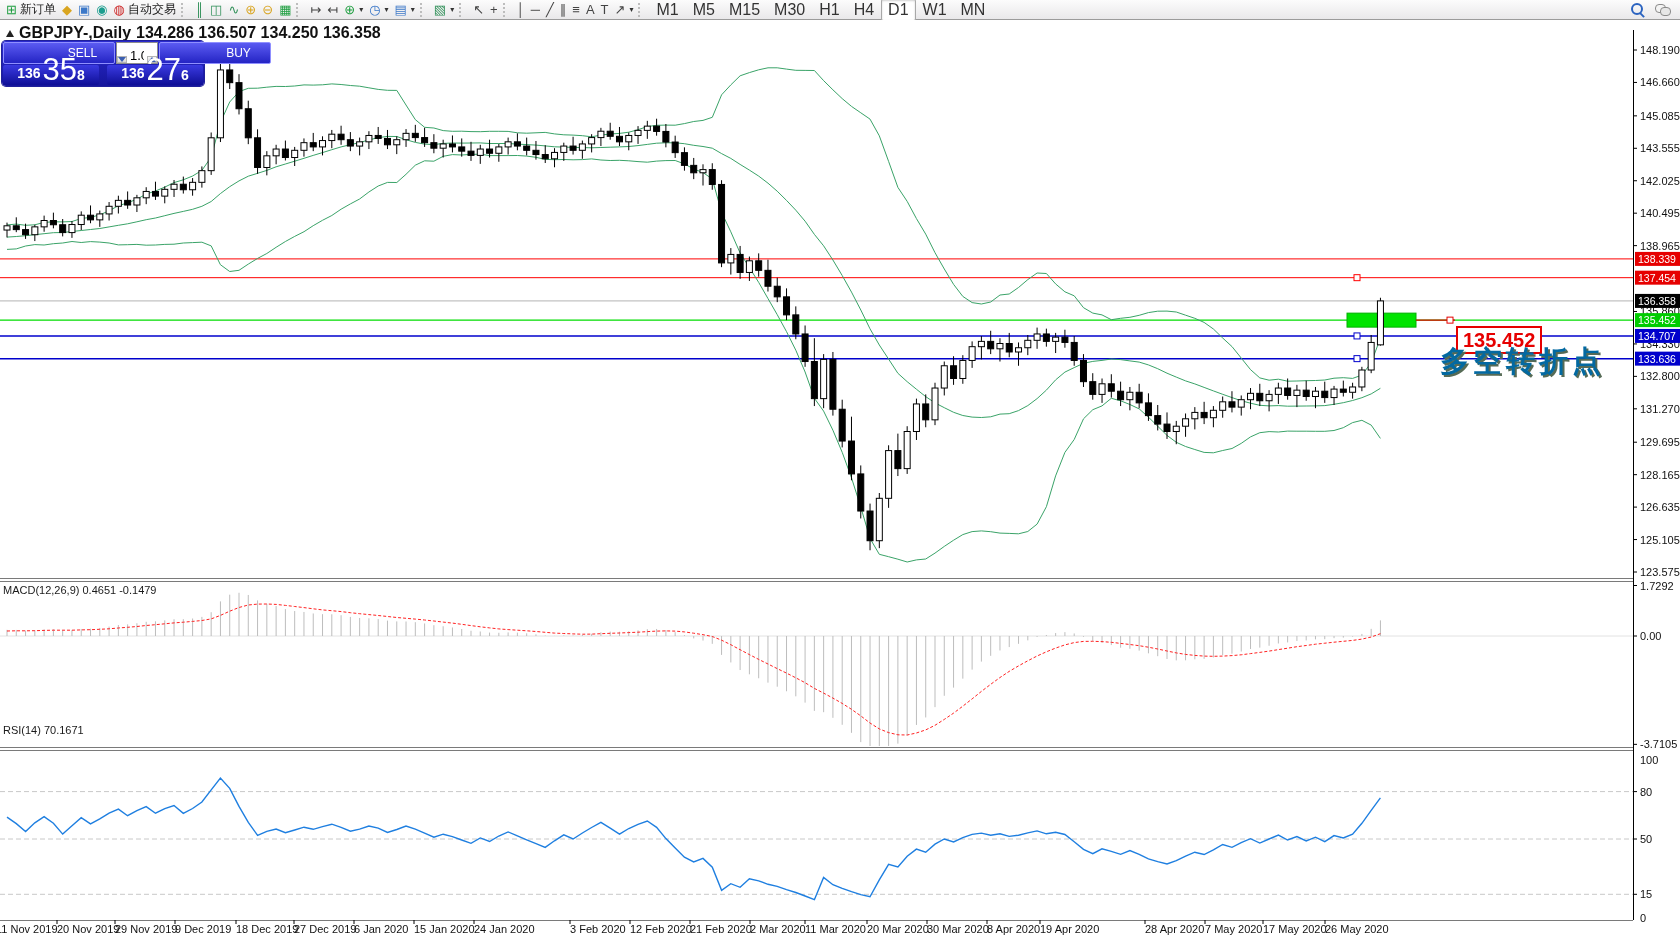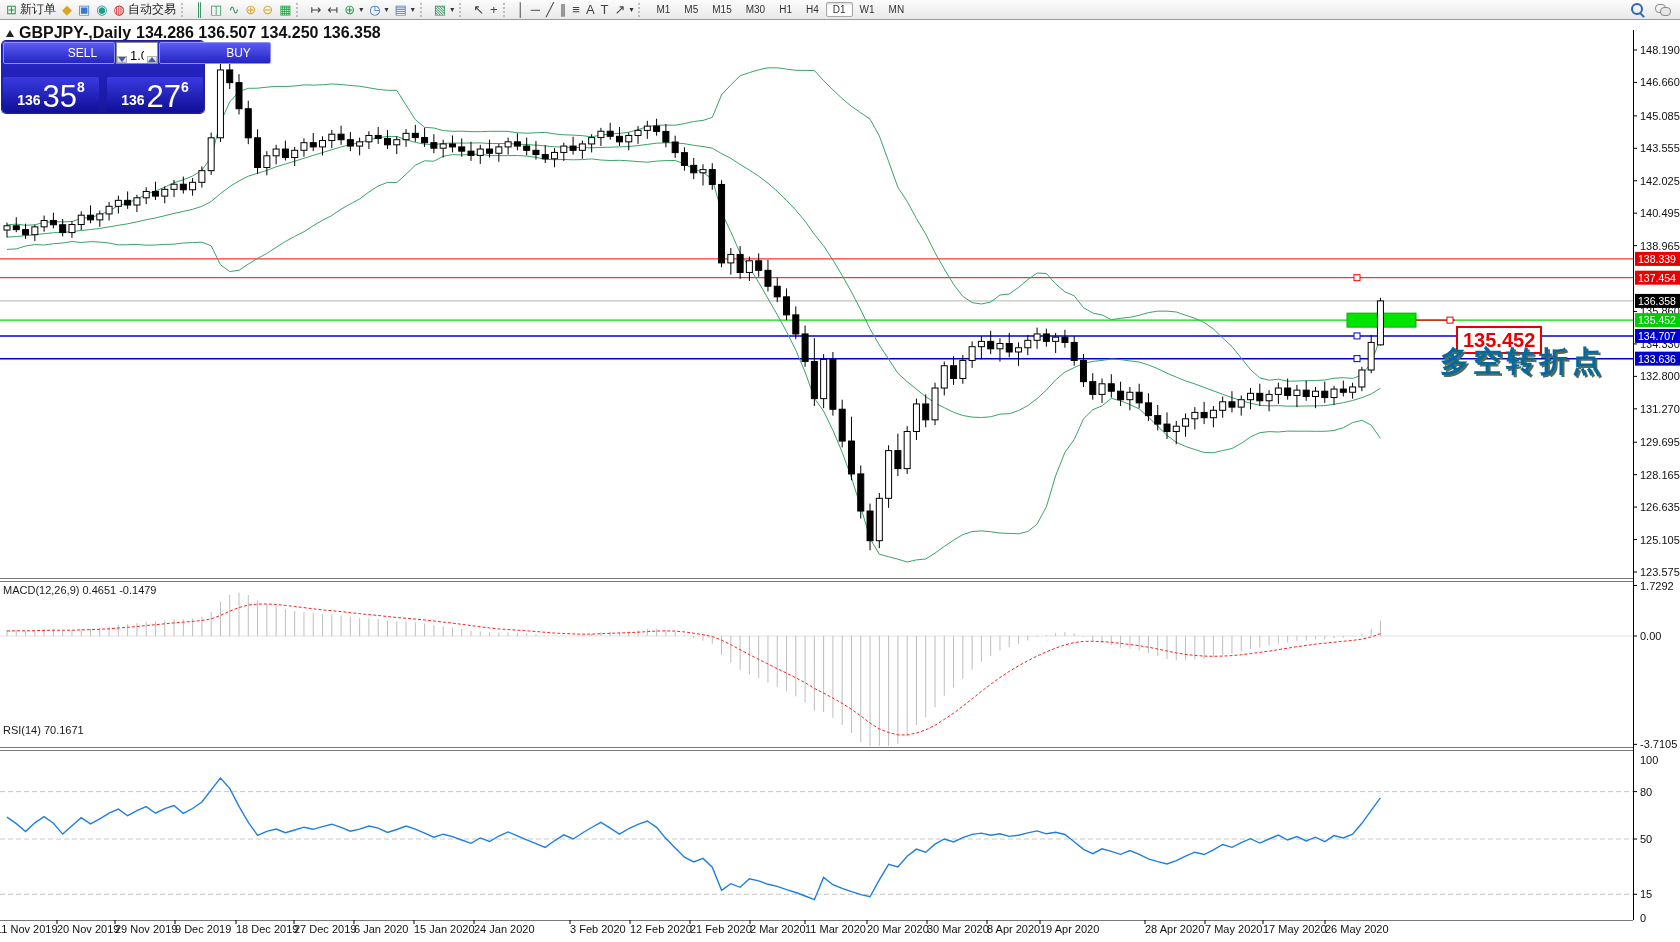--- a/index.html
+++ b/index.html
@@ -9,21 +9,21 @@
   .toolbar{position:absolute;left:0;top:0;width:1680px;height:20px;
     background:linear-gradient(#fcfcfc,#e9e8ea);border-bottom:1px solid #9b9b9b;
     display:flex;align-items:center;padding:0 3px;box-sizing:border-box;font-size:12px;color:#222;}
   .tbtn{height:18px;display:flex;align-items:center;gap:3px;padding:0 3px;border-radius:2px;cursor:default;}
   .g{font-size:13px;line-height:1;display:inline-block;}
   .c-green{color:#1d9e3f;} .c-gold{color:#d9a520;} .c-blue{color:#3c78c8;}
   .c-teal{color:#1d9e8f;} .c-dark{color:#444;} .c-graph{color:#2e8f57;}
   .c-red{color:#cc2222;}
   .dd{font-size:8px;color:#333;margin-left:1px;}
   .grip{width:5px;height:14px;border-left:2px dotted #bdbdbd;margin:0 4px 0 2px;}
-  .tf{padding:1px 6px;font-size:10px;color:#333;border:1px solid transparent;border-radius:2px;}
+  .tf{padding:1px 6px;font-size:16px;color:#333;border:1px solid transparent;border-radius:2px;}
   .tf.active{background:#fff;border:1px solid #a8a8a8;box-shadow:inset 0 1px 2px rgba(0,0,0,.18);}
   .tspacer{flex:1;}
   .mag{position:relative;width:14px;height:14px;margin-right:10px;}
   .mag .lens{width:8px;height:8px;border:2px solid #2a63c0;border-radius:50%;}
   .mag .handle{position:absolute;width:6px;height:2px;background:#2a63c0;transform:rotate(45deg);right:0;bottom:1px;}
   .chat{position:relative;width:16px;height:12px;margin-right:6px;}
   .chat .b1,.chat .b2{position:absolute;border:1px solid #8a8a8a;background:#f4f4f4;border-radius:4px;width:9px;height:7px;}
   .chat .b1{left:0;top:0;} .chat .b2{right:0;bottom:0;background:#e6e6e6;}
   
   .chart-title{position:absolute;left:6px;top:24px;font-size:16px;font-weight:bold;color:#111;
@@ -35,21 +35,21 @@
        box-shadow:0 0 0 1px #20209a;background:linear-gradient(#2b2bd0,#16169c);padding:1px;box-sizing:border-box;}
   .otc-row{display:flex;height:22px;gap:1px;}
   .otc-btn{flex:0 0 63px;background:linear-gradient(#5b5bf2,#2424c4);color:#fff;border:1px solid #8f8fff;
     border-radius:2px;font-size:12px;display:flex;align-items:center;justify-content:center;padding-left:47px;}
   .lot{flex:1;display:flex;border:1px solid #8d8d8d;background:#fff;align-items:flex-end;}
   .spin{width:15px;background:linear-gradient(#f6f6f6,#d7d7d7);border:1px solid #b5b5b5;
     display:flex;align-items:center;justify-content:center;}
   .arr-up{width:0;height:0;border-left:4px solid transparent;border-right:4px solid transparent;border-bottom:5px solid #3c5fb0;}
   .arr-dn{width:0;height:0;border-left:4px solid transparent;border-right:4px solid transparent;border-top:5px solid #3c5fb0;}
   .lot input{border:none;outline:none;width:100%;text-align:right;font-size:13px;padding:0 3px;font-family:"Liberation Sans",sans-serif;}
-  .otc-prices{display:flex;gap:8px;margin-top:13px;height:35px;}
+  .otc-prices{display:flex;gap:8px;margin-top:1px;height:20px;}
   .px{flex:1;background:linear-gradient(#3a3ae2,#0f0f96);color:#fff;display:flex;align-items:flex-end;
       justify-content:center;padding-bottom:2px;border-radius:2px;}
   .px .sm{font-size:14px;font-weight:bold;margin:0 2px 3px 0;line-height:1;}
   .px .lg{font-size:31px;font-weight:normal;line-height:0.85;}
   .px .sup{font-size:14px;font-weight:bold;align-self:flex-start;margin-top:2px;}
   
   .ind-label{position:absolute;font-size:11px;color:#1a1a1a;}
   
   .price-flag{position:absolute;left:1456px;top:306px;border:2px solid #e60000;color:#e60000;background:#fff;
      font-size:20px;font-weight:bold;padding:0 5px;line-height:24px;}

